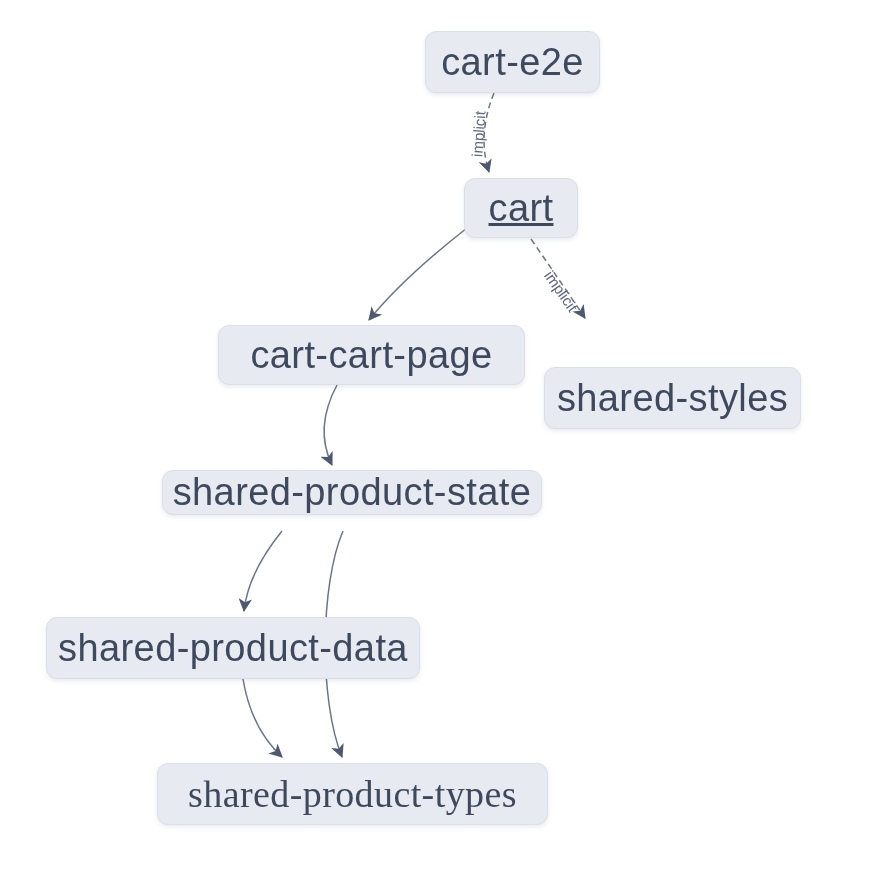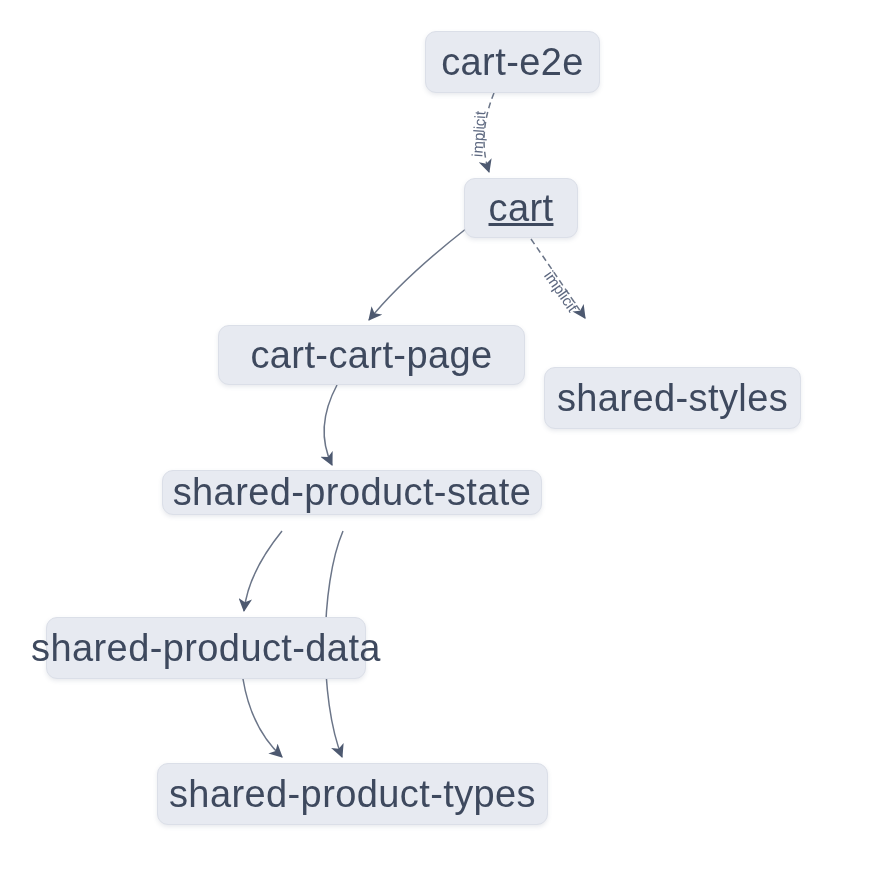--- a/index.html
+++ b/index.html
@@ -48,22 +48,22 @@
     white-space: nowrap;
     box-sizing: border-box;
     cursor: pointer;
   }
   
   .n0 { left: 425px; top:  31px; width: 175px; height: 62px; }
   .n1 { left: 464px; top: 178px; width:  114px; height: 60px; text-decoration: underline; }
   .n2 { left: 218px; top: 325px; width: 307px; height: 60px; }
   .n3 { left: 544px; top: 323px; width: 257px; height: 62px; margin-top: 44px; }
   .n4 { left: 162px; top: 470px; width: 380px; height: 45px; }
-  .n5 { left:  46px; top: 617px; width: 320px; height: 62px; }
-  .n6 { left: 157px; top: 763px; width: 391px; height: 62px; }
+  .n5 { left:  46px; top: 617px; width: 374px; height: 62px; }
+  .n6 { left: 157px; top: 763px; width: 391px; height: 62px; font-family: Liberation Serif, serif; }
 </style>
 </head>
 <body>
 
 <div class="graph-canvas">
 
   <svg class="edges-layer" width="896" height="886" viewBox="0 0 896 886" xmlns="http://www.w3.org/2000/svg">
     <defs>
       <marker id="arrow" viewBox="0 0 12 12" refX="11" refY="6" markerWidth="9" markerHeight="9" orient="auto-start-reverse">
         <path d="M0,0 L12,6 L0,12 L3.2,6 Z" fill="#4d5970"></path>

